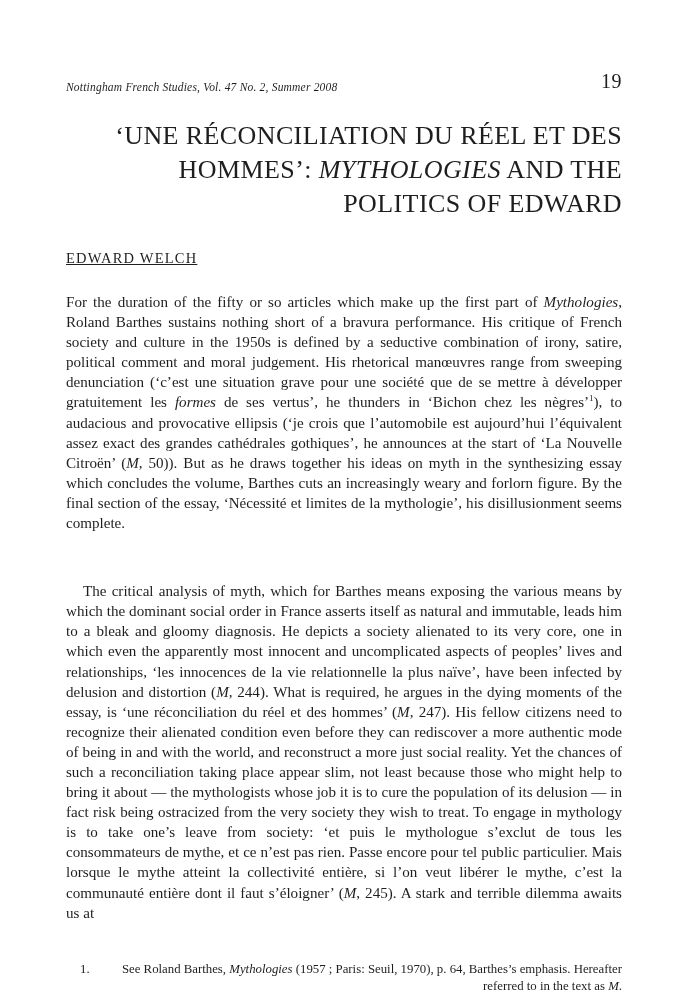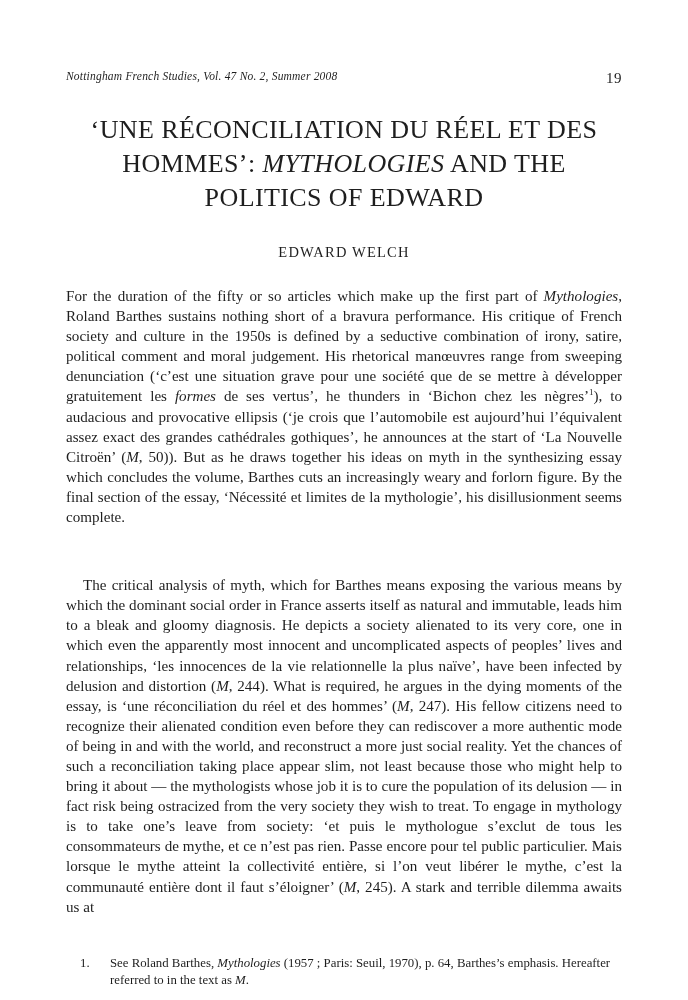--- a/index.html
+++ b/index.html
@@ -13,45 +13,45 @@
   }
   .page {
     box-sizing: border-box;
     width: 688px;
     height: 1000px;
     padding: 70px 66px 0 66px;
   }
   .running-head {
     display: flex;
     justify-content: space-between;
-    align-items: flex-start;
+    align-items: flex-end;
   }
   .journal-ref {
     font-style: italic;
     font-size: 11.5px;
     letter-spacing: 0.2px;
   }
   .page-num {
-    font-size: 15px;
+    font-size: 20px;
     letter-spacing: 0.5px;
   }
   .title {
     font-weight: normal;
-    text-align: center;
+    text-align: right;
     font-size: 26px;
     line-height: 34px;
     letter-spacing: 0.4px;
     margin: 26px 0 0 0;
   }
   .title .t-line { display: block; }
   .author {
-    text-align: center;
     font-size: 14.5px;
     letter-spacing: 1.2px;
     margin-top: 29px;
+    text-decoration: underline;
   }
   .body-text {
     margin-top: 25px;
     font-size: 15.1px;
     line-height: 20.1px;
     text-align: justify;
   }
   .para { margin: 0; }
   .para + .para { text-indent: 17px; margin-top: 48px; }
   sup {
@@ -64,21 +64,21 @@
     margin-top: 38px;
     font-size: 12.8px;
     line-height: 17px;
     text-align: left;
   }
   .fn-marker {
     flex: none;
     width: 30px;
     padding-left: 14px;
   }
-  .fn-text { flex: 1; }
+  .fn-text { flex: 1; text-align: right; }
   i { font-style: italic; }
 </style>
 </head>
 <body>
 
 <div class="page">
 
   <header class="running-head">
     <span class="journal-ref">Nottingham French Studies, Vol. 47 No. 2, Summer 2008</span>
     <span class="page-num">19</span>

